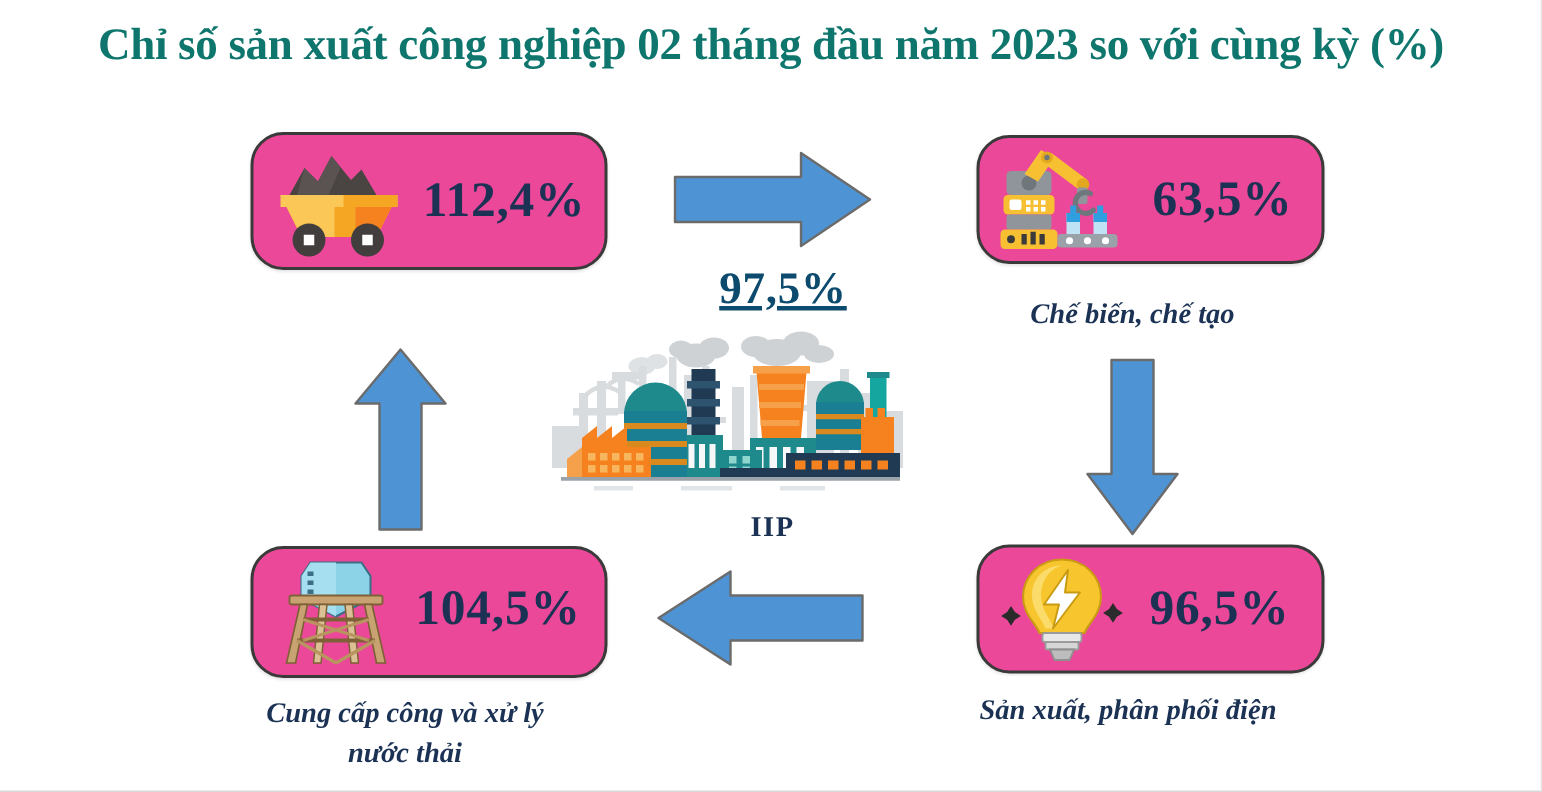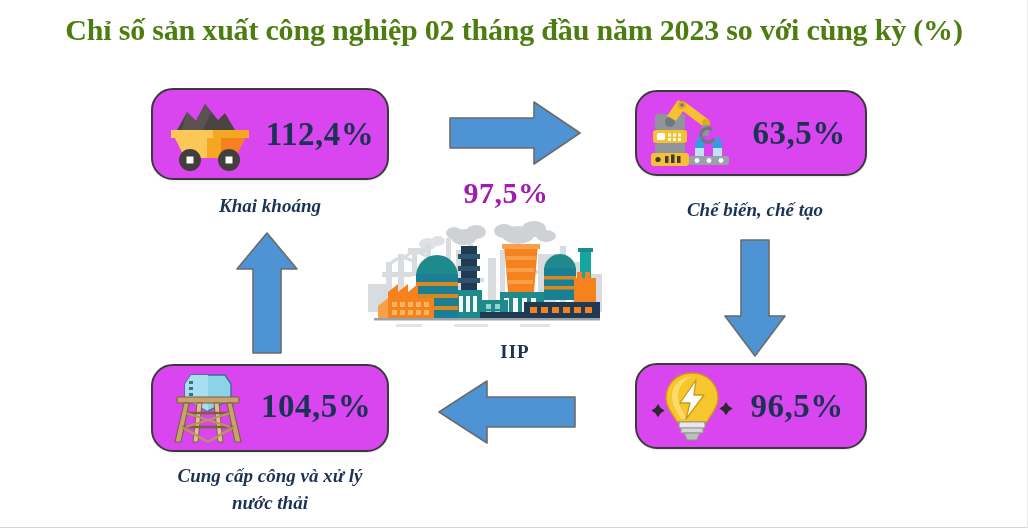--- a/index.html
+++ b/index.html
@@ -25,36 +25,37 @@
   #title {
     position: absolute;
     left: 0;
     top: 10px;
     width: 1028px;
     text-align: center;
     font-family: "Liberation Serif", serif;
     font-weight: bold;
     font-size: 30px;
     line-height: 40px;
-    color: #4d7c0f;
+    color: #0f766e;
     letter-spacing: -0.2px;
     white-space: nowrap;
   }
 
   
   .card {
     position: absolute;
     box-sizing: border-box;
-    background: #d946ef;
+    background: #ec4899;
     border: 2px solid #3a3a3a;
     border-radius: 22px;
     display: flex;
     flex-direction: row;
     align-items: center;
     box-shadow: 0 1px 2px rgba(0,0,0,0.10);
+    margin-left: 16px;
   }
   .card .card-icon {
     flex: 0 0 auto;
     display: flex;
     align-items: center;
     justify-content: center;
   }
   .card .card-value {
     flex: 1 1 auto;
     text-align: center;
@@ -83,29 +84,30 @@
     color: #1b3254;
   }
   #caption-mining      { left: 151px; top: 192px; width: 238px; }
   #caption-manufacture { left: 630px; top: 196px; width: 250px; }
   #caption-electricity { left: 617px; top: 460px; width: 270px; }
   #caption-water       { left: 131px; top: 462px; width: 278px; }
 
   
   #center-value {
     position: absolute;
-    left: 386px;
+    left: 402px;
     top: 176px;
     width: 240px;
     text-align: center;
     font-family: "Liberation Serif", serif;
     font-weight: bold;
     font-size: 30px;
-    color: #a21caf;
+    color: #0c4a6e;
     letter-spacing: 0.5px;
+    text-decoration: underline;
   }
   #center-label {
     position: absolute;
     left: 395px;
     top: 341px;
     width: 240px;
     text-align: center;
     font-family: "Liberation Serif", serif;
     font-weight: bold;
     font-size: 19px;
@@ -148,21 +150,20 @@
         <rect x="50" y="34" width="36" height="8" fill="#f5a623"></rect>
 
         <circle cx="27" cy="64" r="11" fill="#423e3d"></circle>
         <circle cx="66" cy="64" r="11" fill="#423e3d"></circle>
         <rect x="23.5" y="60.5" width="7" height="7" fill="#ffffff"></rect>
         <rect x="62.5" y="60.5" width="7" height="7" fill="#ffffff"></rect>
       </svg>
     </div>
     <div class="card-value">112,4%</div>
   </div>
-  <div class="caption" id="caption-mining">Khai khoáng</div>
 
   <div class="card" id="card-manufacture">
     <div class="card-icon">
       <svg width="92" height="74" viewBox="0 0 92 74" aria-hidden="true">
 
         <rect x="8" y="18" width="30" height="16" rx="3" fill="#8f959b"></rect>
         <circle cx="23" cy="26" r="5" fill="#6f767c"></circle>
         <rect x="6" y="34" width="34" height="13" rx="3" fill="#f7c033"></rect>
         <rect x="10" y="37" width="8" height="7" rx="1.5" fill="#ffffff"></rect>
         <rect x="21" y="37.5" width="3" height="3" fill="#ffffff"></rect>
@@ -216,20 +217,21 @@
 
         <rect x="30" y="53" width="26" height="6" rx="1.5" fill="#e8e8e8" stroke="#9a9a9a" stroke-width="1.2"></rect>
         <rect x="32" y="59" width="22" height="5" rx="1.2" fill="#d6d6d6" stroke="#9a9a9a" stroke-width="1.2"></rect>
         <path d="M35 64 L51 64 L48 71 L38 71 Z" fill="#bdbdbd" stroke="#8f8f8f" stroke-width="1.2"></path>
 
         <path d="M47 11 L31 34 L41 34 L37 50 L55 26 L45 26 Z" fill="#ffffff" stroke="#c99b12" stroke-width="1.3" stroke-linejoin="round"></path>
       </svg>
     </div>
     <div class="card-value">96,5%</div>
   </div>
+  <div class="caption" id="caption-electricity">Sản xuất, phân phối điện</div>
 
   <div class="card" id="card-water">
     <div class="card-icon">
       <svg width="86" height="76" viewBox="0 0 86 76" aria-hidden="true">
 
         <path d="M26 6 L60 6 L66 15 L66 30 L43 42 L20 30 L20 15 Z" fill="#8cd3e8" stroke="#3c6e86" stroke-width="1.4"></path>
         <path d="M26 6 L43 6 L43 42 L20 30 L20 15 Z" fill="#a6e0f0"></path>
         <rect x="24" y="12" width="4" height="3" fill="#3c6e86"></rect>
         <rect x="24" y="18" width="4" height="3" fill="#3c6e86"></rect>
         <rect x="24" y="24" width="4" height="3" fill="#3c6e86"></rect>

